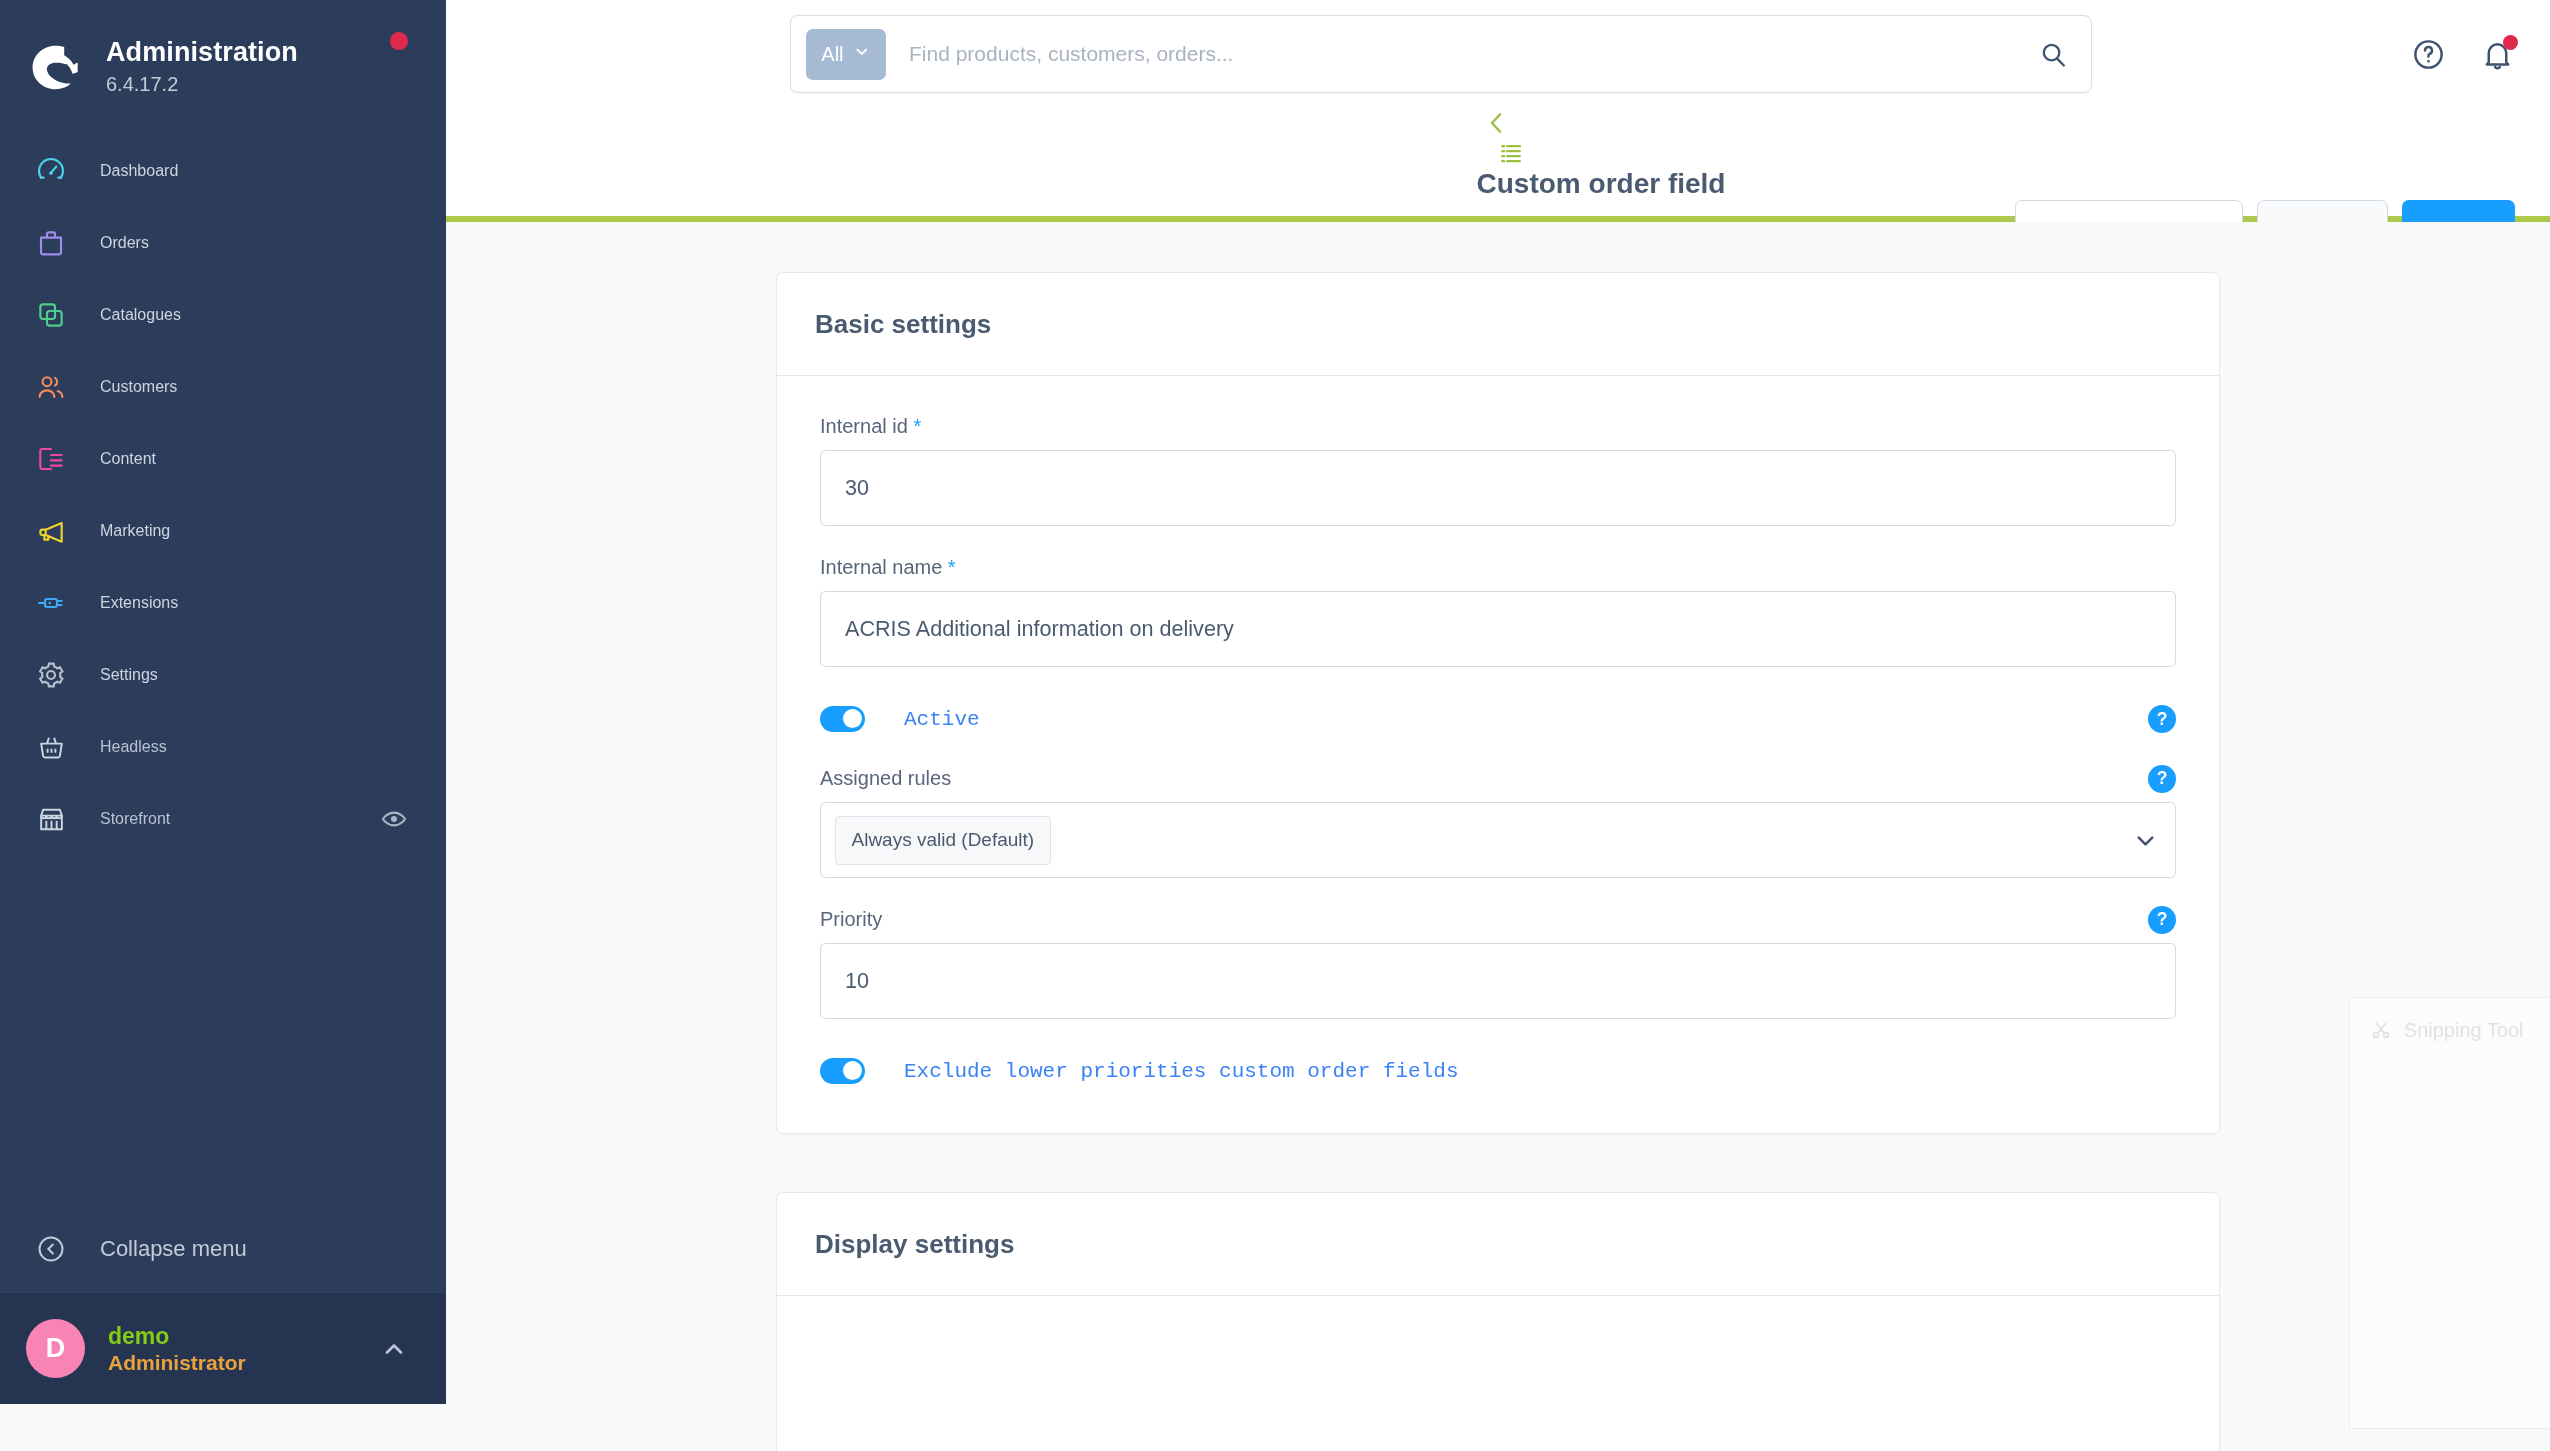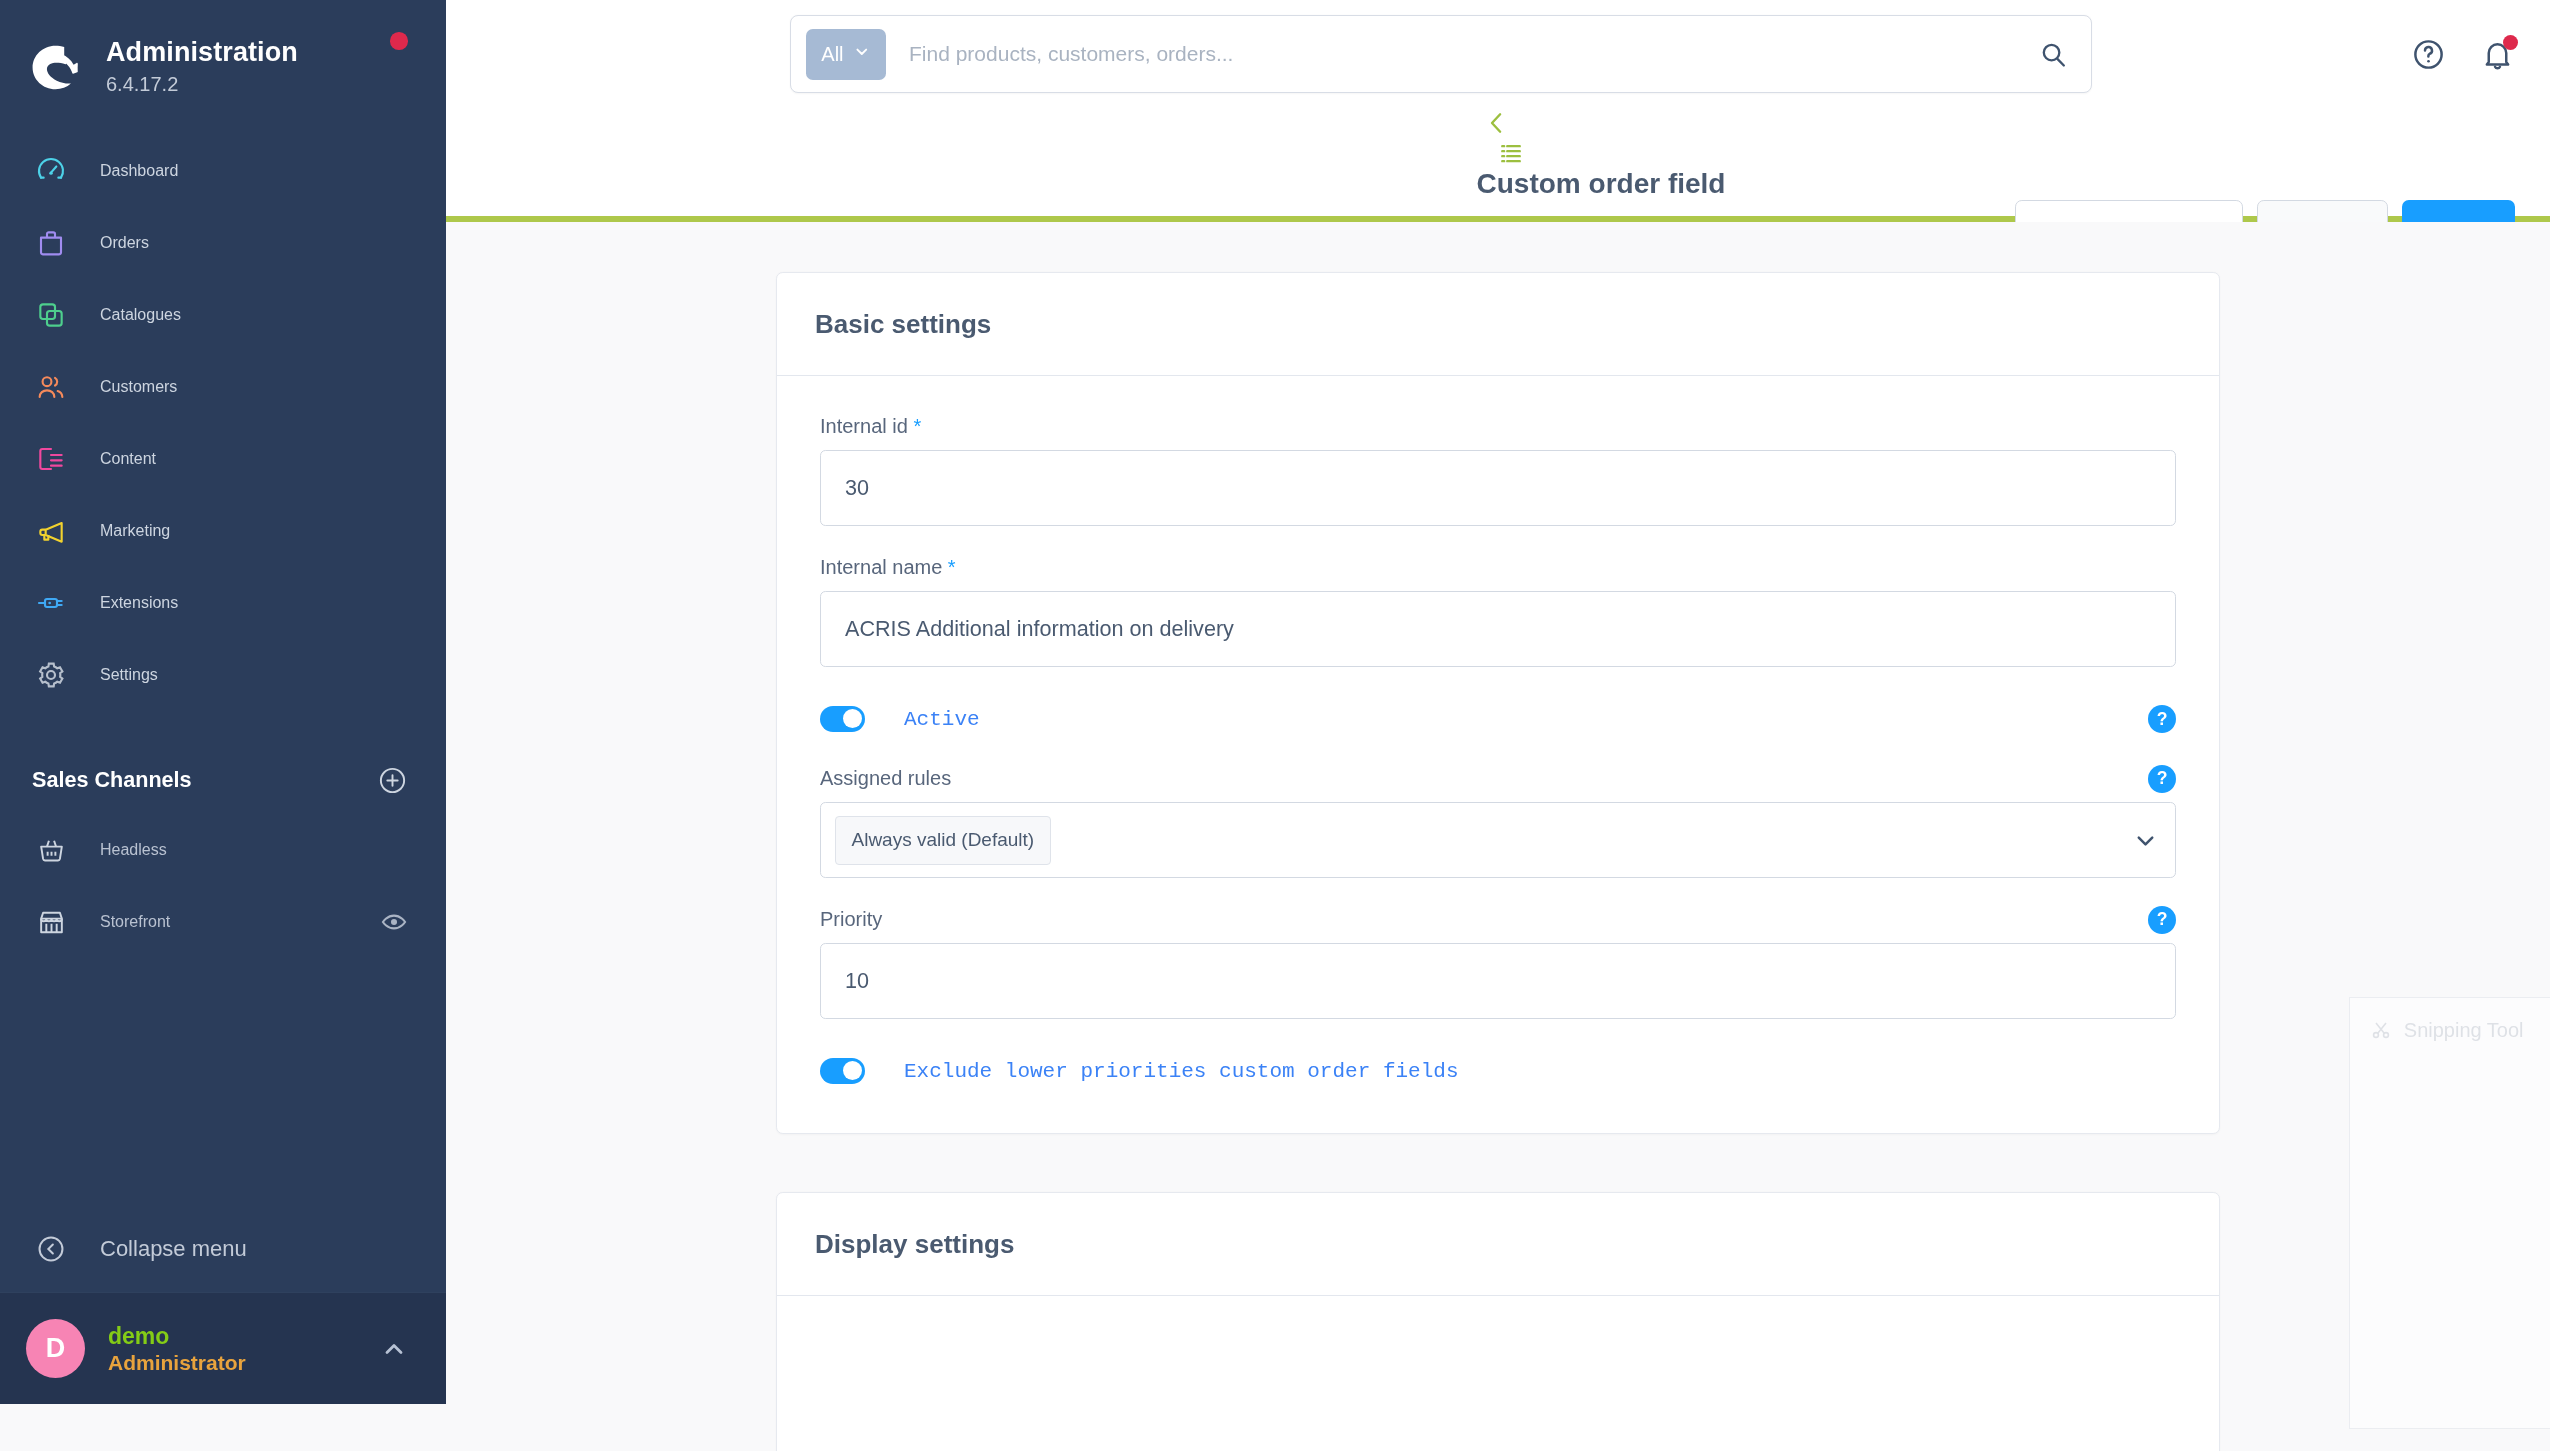--- a/index.html
+++ b/index.html
@@ -402,29 +402,20 @@
         <span class="nav-icon">
           <svg viewBox="0 0 24 24" width="32" height="32" fill="none" stroke="#b6bfcc" stroke-width="1.6">
             <circle cx="12" cy="12" r="3"></circle>
             <path d="M19 12a7 7 0 0 0-.15-1.4l1.7-1.3-1.8-3.1-2 .8a7 7 0 0 0-2.4-1.4L14 3.5h-3.6l-.35 2.1a7 7 0 0 0-2.4 1.4l-2-.8L3.85 9.3l1.7 1.3A7 7 0 0 0 5.4 12a7 7 0 0 0 .15 1.4l-1.7 1.3 1.8 3.1 2-.8a7 7 0 0 0 2.4 1.4l.35 2.1H14l.35-2.1a7 7 0 0 0 2.4-1.4l2 .8 1.8-3.1-1.7-1.3A7 7 0 0 0 19 12z"></path>
           </svg>
         </span>
         <span class="nav-label">Settings</span>
       </div>
     </nav>
 
-    <div class="sc-head">
-      <span class="sc-title">Sales Channels</span>
-      <span class="sc-add">
-        <svg viewBox="0 0 24 24" width="31" height="31" fill="none" stroke="#cdd5e0" stroke-width="1.5" stroke-linecap="round">
-          <circle cx="12" cy="12" r="9"></circle>
-            <path d="M12 8v8M8 12h8"></path>
-        </svg>
-      </span>
-    </div>
 
     <div class="sc-item">
       <span class="nav-icon">
         <svg viewBox="0 0 24 24" width="31" height="31" fill="none" stroke="#cdd5e0" stroke-width="1.5" stroke-linejoin="round">
           <path d="M4 9h16l-1.5 9.5a1.5 1.5 0 0 1-1.5 1.2H7a1.5 1.5 0 0 1-1.5-1.2z"></path>
           <path d="M8.5 9 10 4.5M15.5 9 14 4.5M9 13v3M12 13v3M15 13v3"></path>
         </svg>
       </span>
       <span class="nav-label">Headless</span>
     </div>

